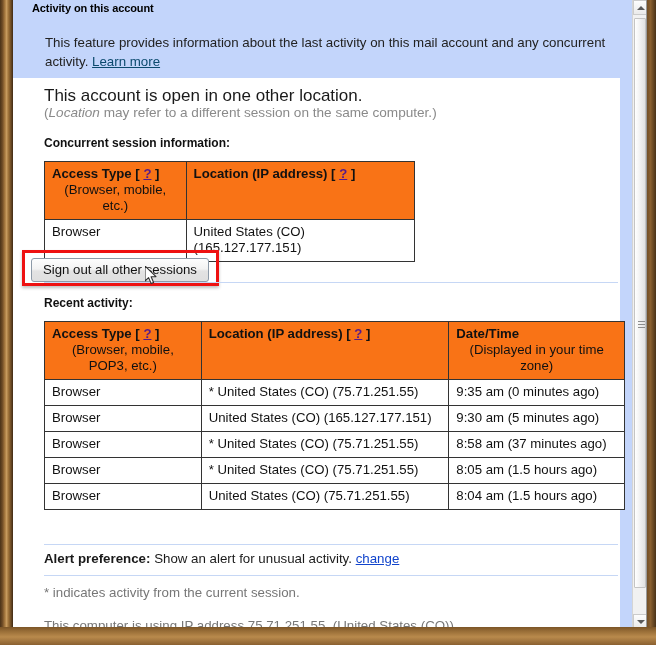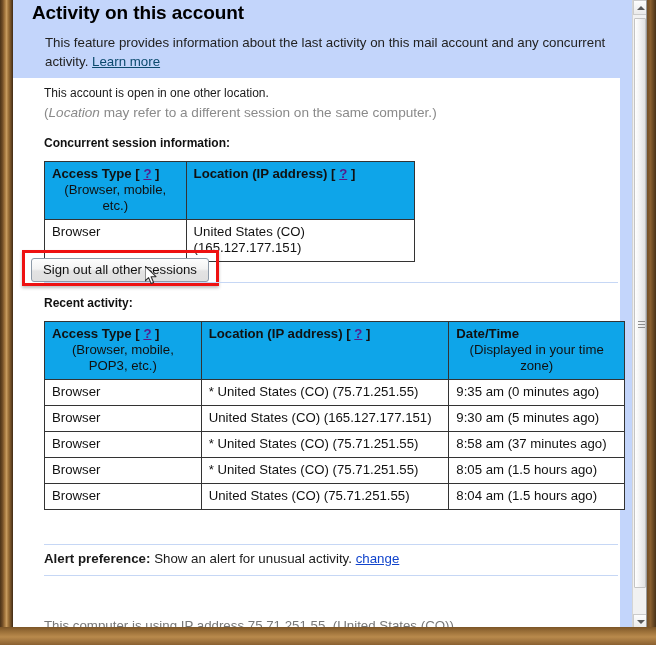--- a/index.html
+++ b/index.html
@@ -37,38 +37,38 @@
     background:#ffffff;overflow:hidden;
   }
 
   
   .hdr{
     position:absolute;left:0;top:0;width:619px;height:78px;
     background:#c3d5fb;
   }
   .hdr-title{
     position:absolute;left:19px;top:2px;
-    font-size:19px;font-weight:bold;color:#000;letter-spacing:-0.1px;
+    font-size:11px;font-weight:bold;color:#000;letter-spacing:-0.1px;
   }
   .hdr-desc{
     position:absolute;left:32px;top:33px;width:566px;
     font-size:13.3px;color:#222;line-height:19px;
   }
   .learn-more{color:#0c4a6e;text-decoration:underline;cursor:pointer;}
 
   
   .body-blue-strip{
     position:absolute;left:607px;top:78px;width:12px;height:551px;background:#c3d5fb;
   }
   .body{
     position:absolute;left:0;top:78px;width:607px;height:551px;background:#fff;
   }
 
   .line-open{
-    position:absolute;left:31px;top:8px;font-size:12px;color:#1a1a1a;
+    position:absolute;left:31px;top:8px;font-size:17px;color:#1a1a1a;
   }
   .line-sub{
     position:absolute;left:31px;top:27px;font-size:13.6px;color:#8a8a8a;
   }
   .line-sub i{}
 
   .sec-label{
     position:absolute;font-size:12px;font-weight:bold;color:#111;
   }
   .sec-concurrent{left:31px;top:58px;}
@@ -81,21 +81,21 @@
     border:1px solid #333;
   }
   table.grid th, table.grid td{
     border:1px solid #333;
     padding:4px 7px 5px 7px;
     text-align:left;vertical-align:top;
     font-weight:normal;
     line-height:16px;
   }
   table.grid th{
-    background:#0ea5e9;font-weight:bold;
+    background:#f97316;font-weight:bold;
   }
   .qmark{color:#551a8b;text-decoration:underline;cursor:pointer;font-weight:bold;}
   .sub-note{font-weight:normal;text-align:center;}
 
   #tbl-concurrent{left:31px;top:83px;width:371px;}
   #tbl-concurrent col.c1{width:142px;}
   #tbl-concurrent col.c2{width:229px;}
 
   #tbl-recent{left:31px;top:243px;width:581px;}
   #tbl-recent col.c1{width:157px;}
@@ -279,20 +279,21 @@
         <div class="divider d2"></div>
 
         <div class="alertpref">
           <b>Alert preference:</b>
           <span>Show an alert for unusual activity.</span>
           <span class="change-link">change</span>
         </div>
 
         <div class="divider d3"></div>
 
+        <div class="note note1">* indicates activity from the current session.</div>
         <div class="note note2">This computer is using IP address 75.71.251.55. (United States (CO))</div>
 
       </div>
     </div>
 
     <div class="scrollbar">
       <div class="sb-btn sb-up">
         <span class="arrow arrow-up"></span>
       </div>
       <div class="sb-thumb">

